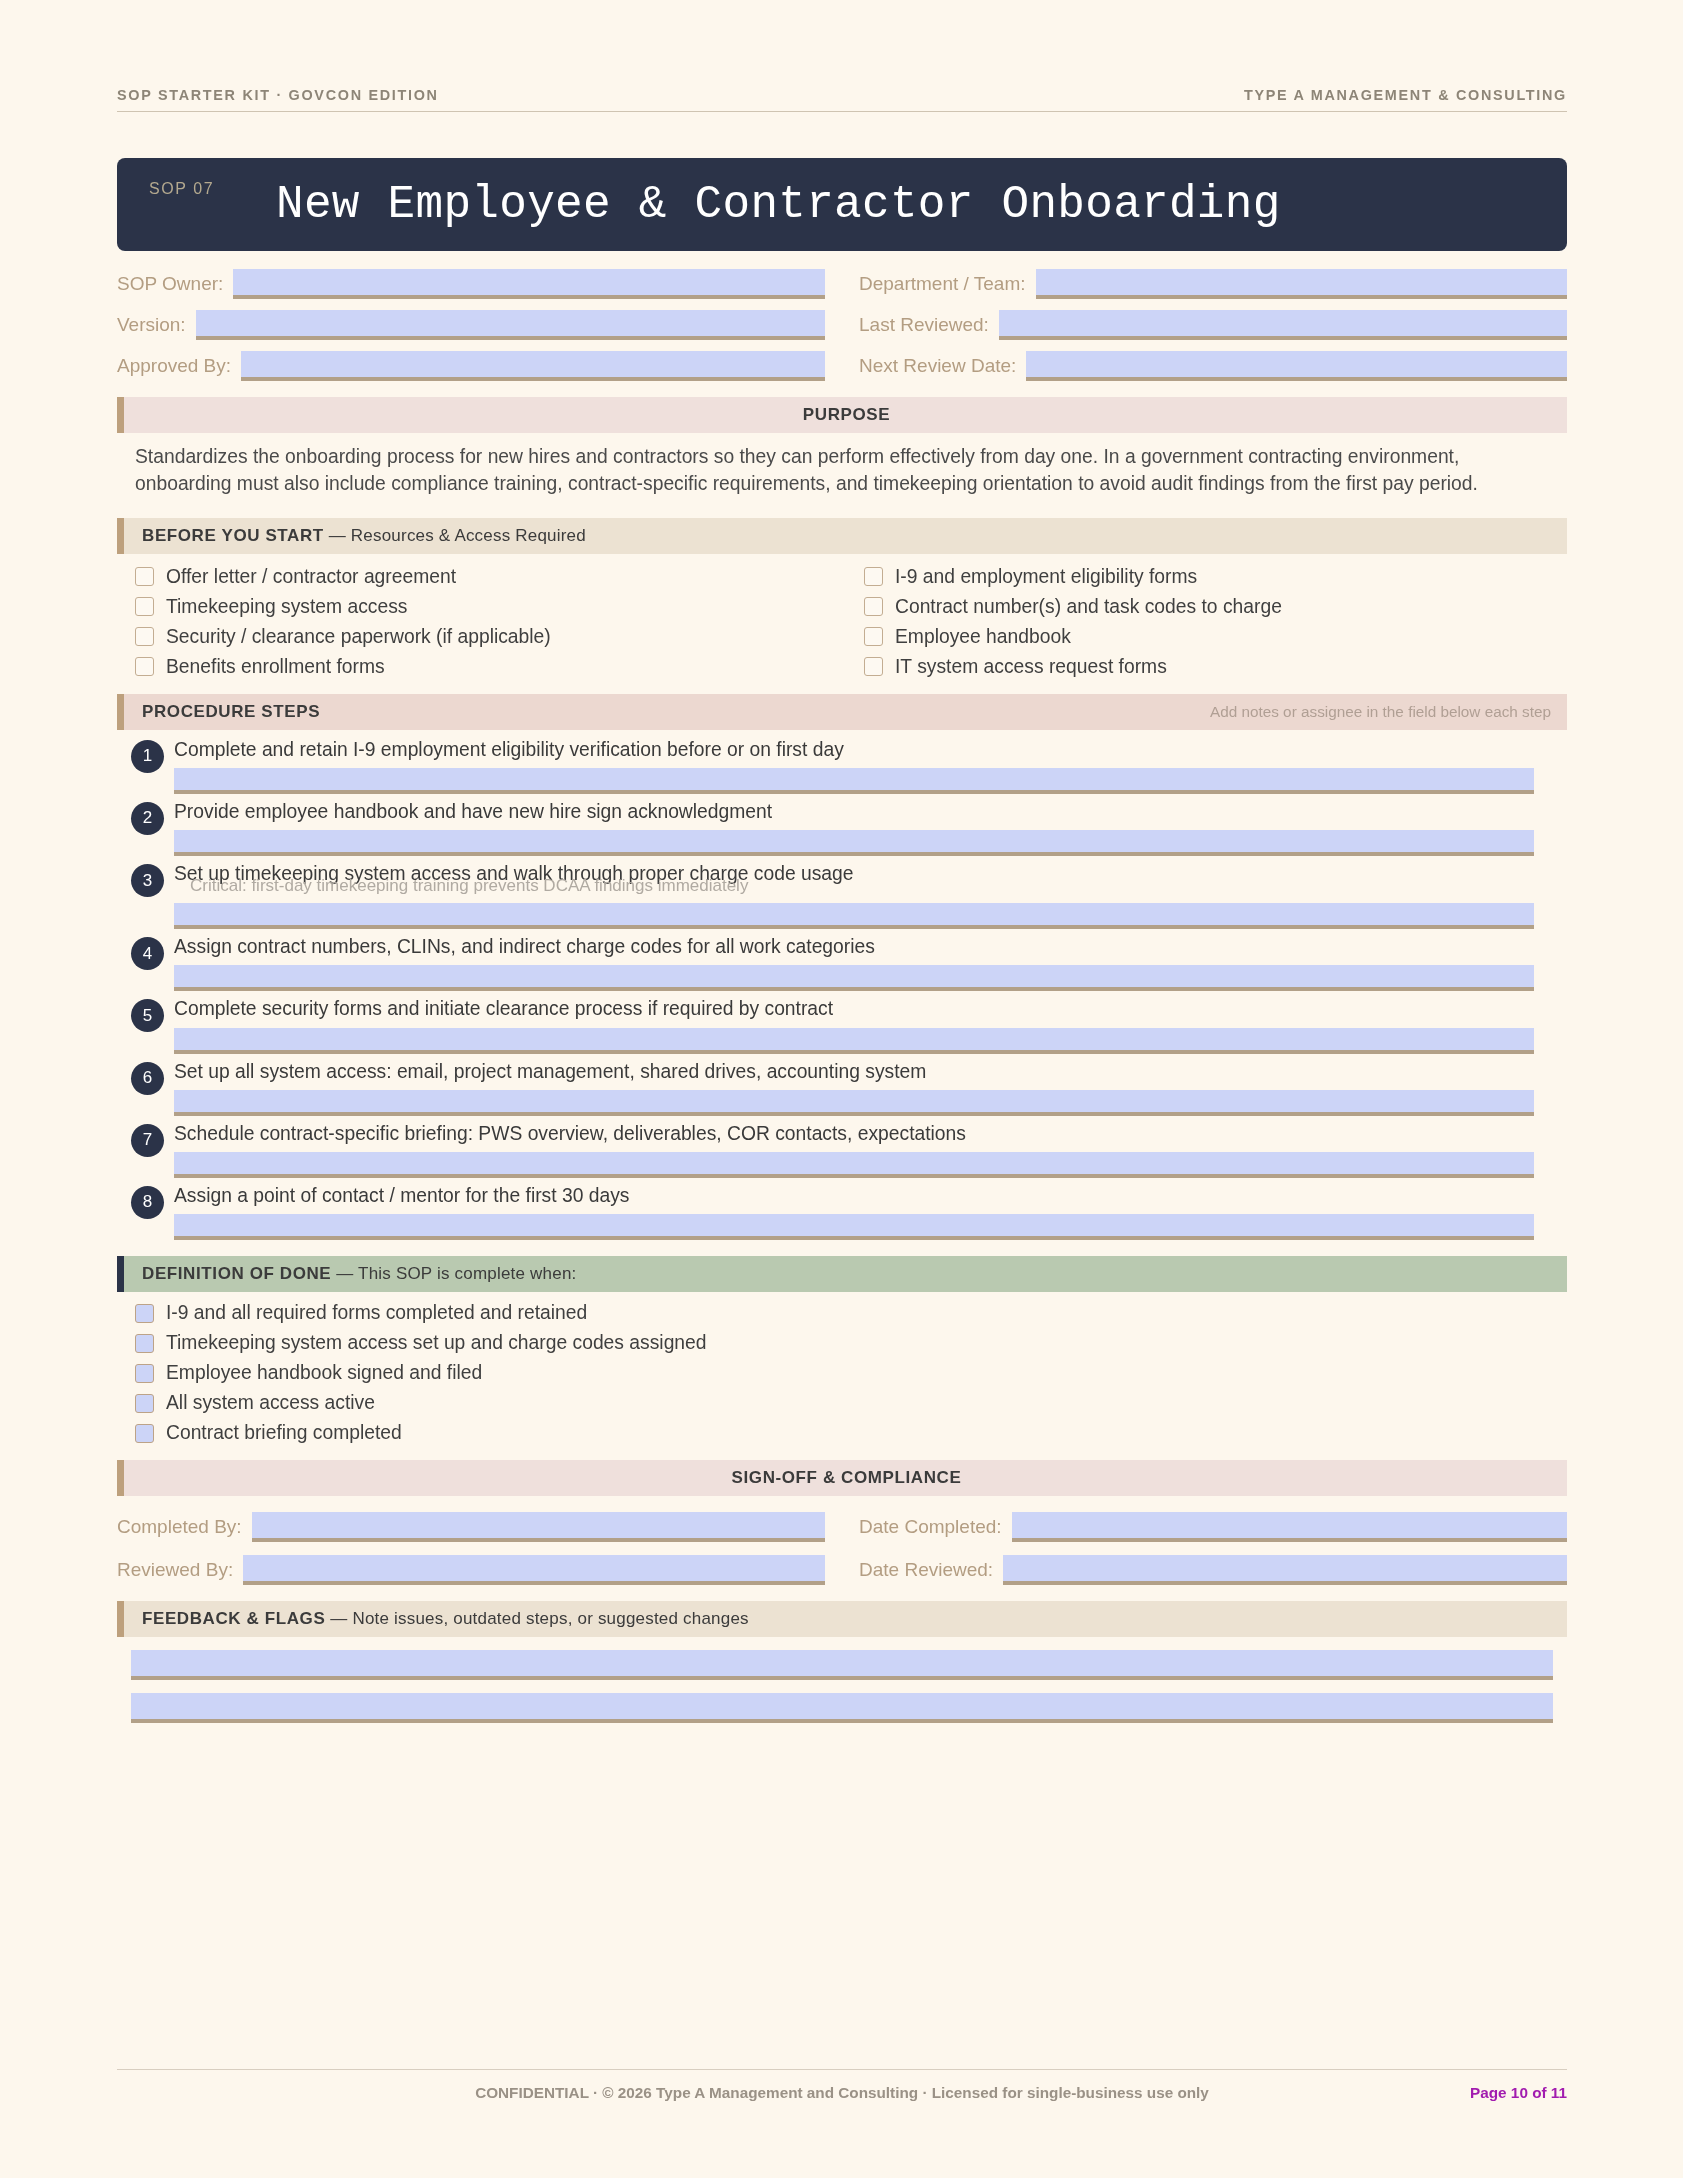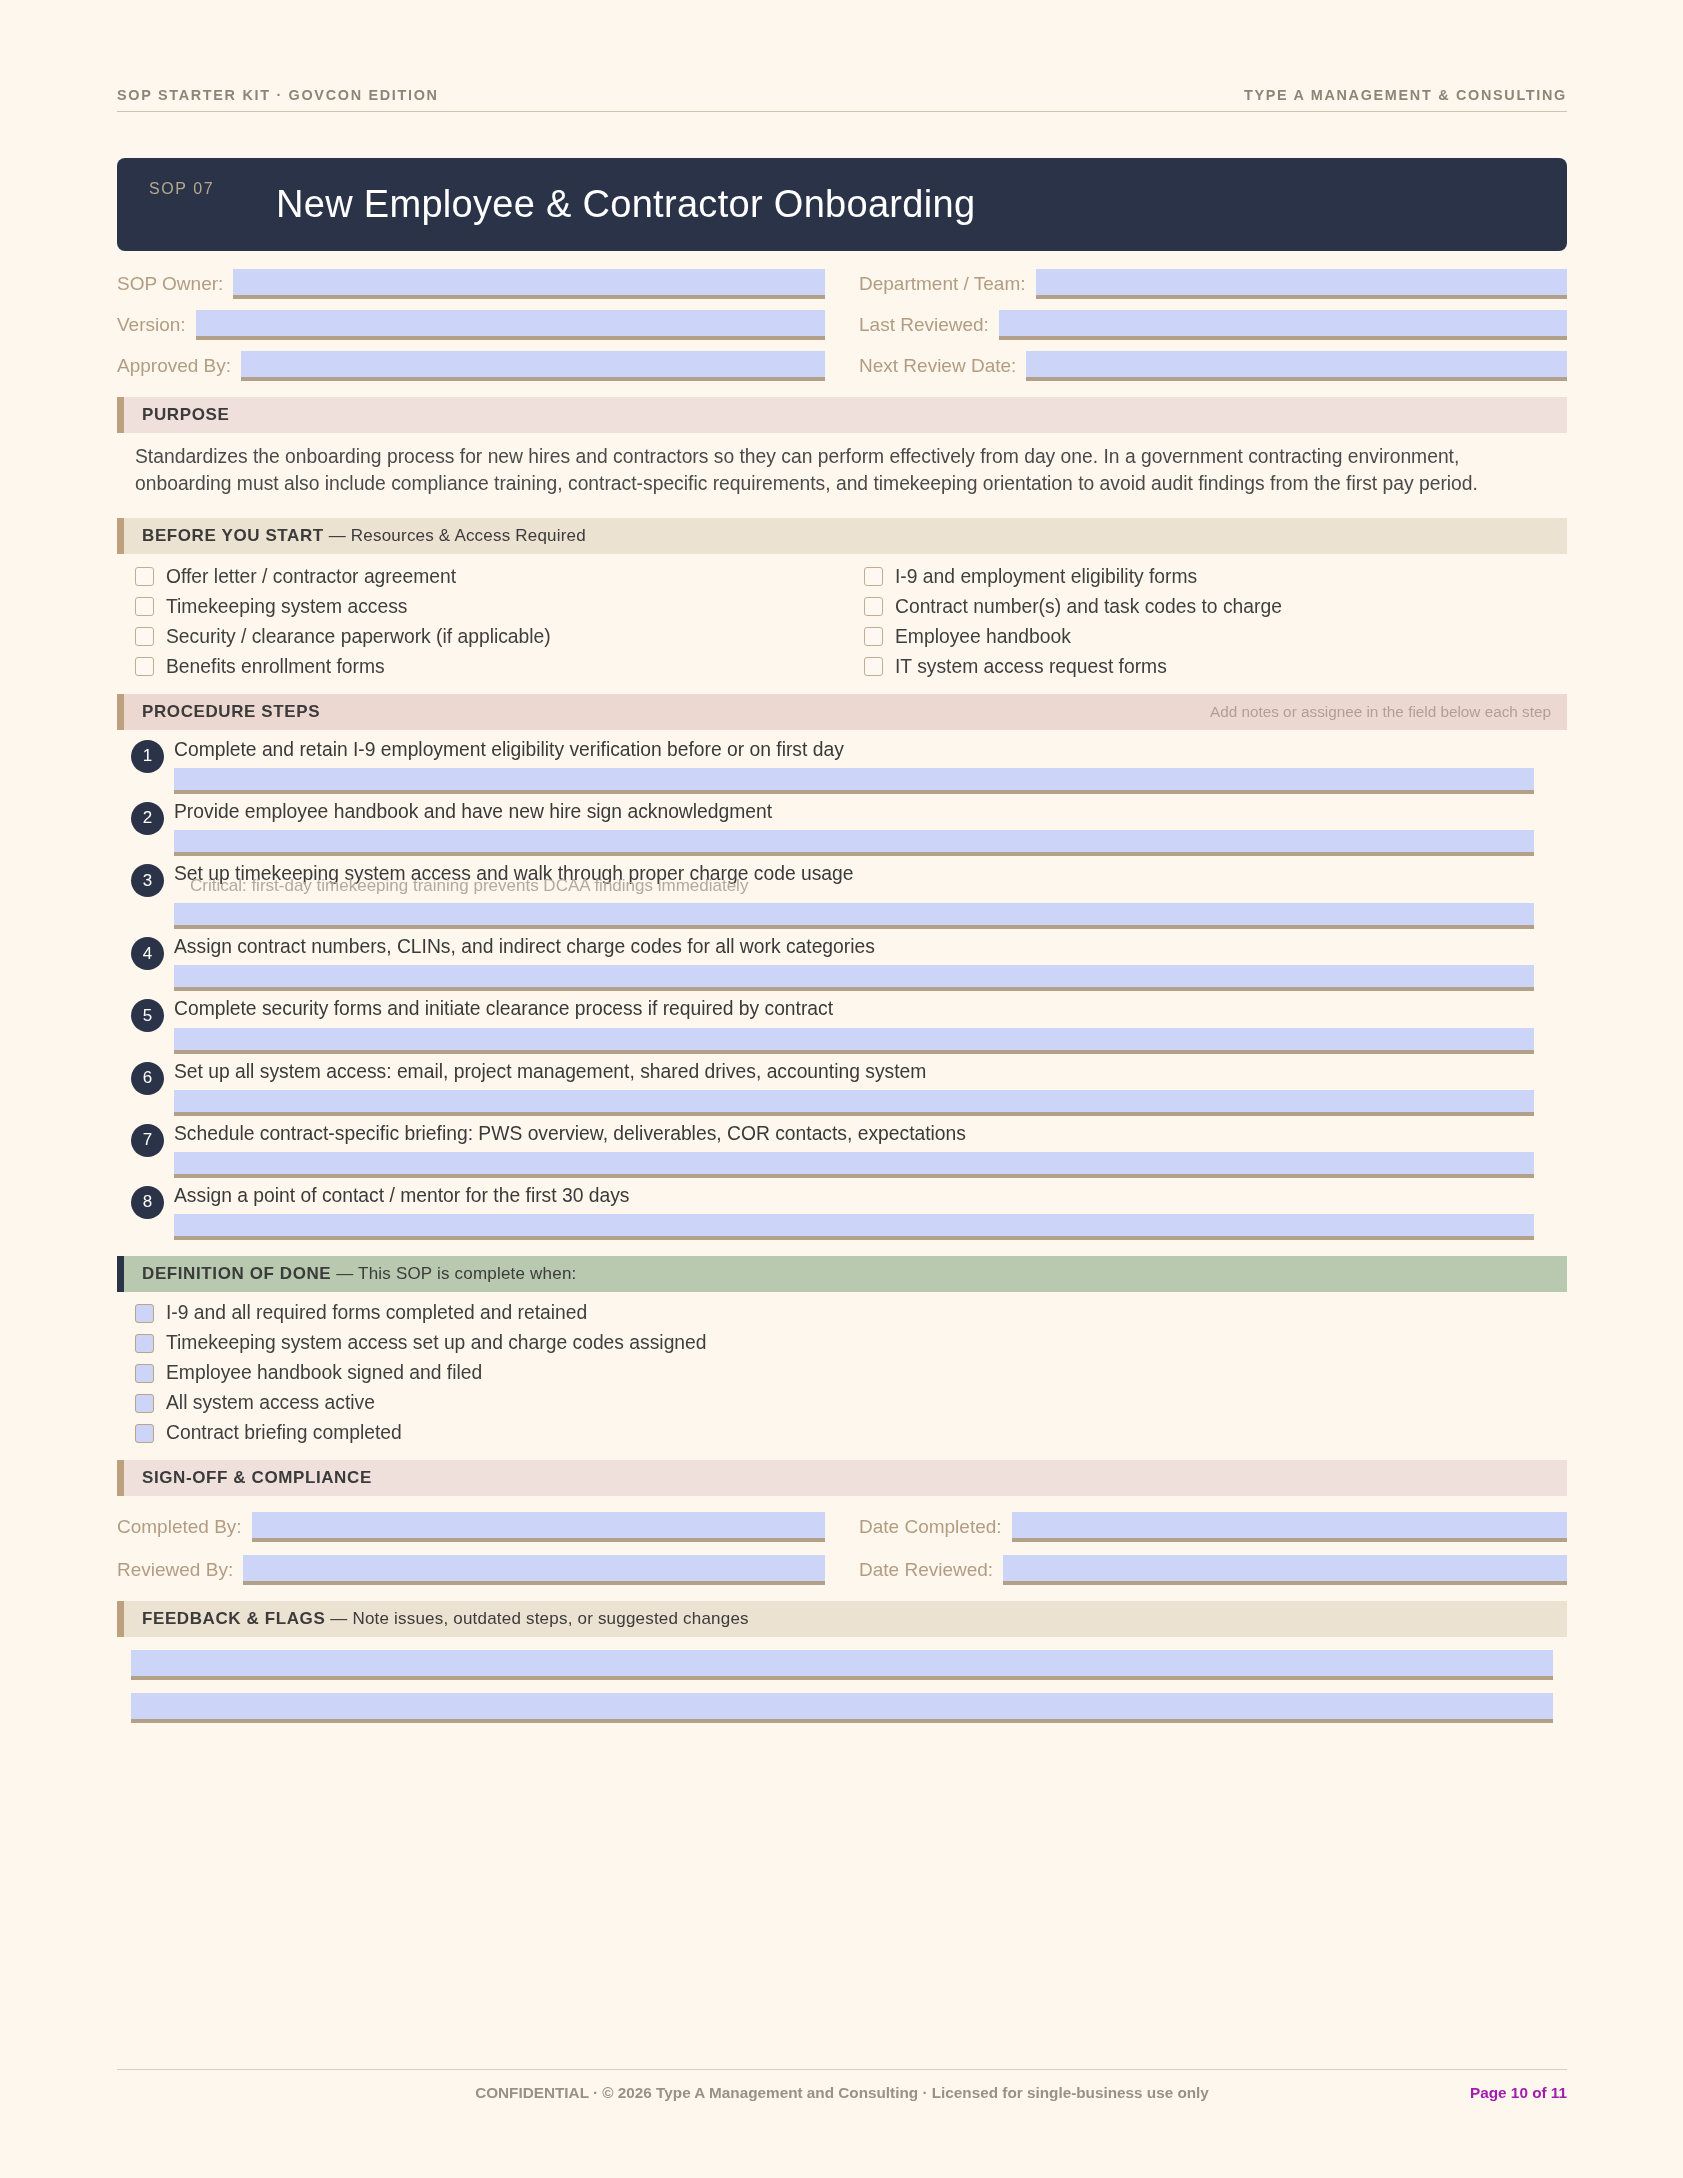--- a/index.html
+++ b/index.html
@@ -52,22 +52,22 @@
   .sop-code {
     font-size: 16px;
     letter-spacing: 1.6px;
     color: #b4a98f;
     width: 127px;
     flex: none;
     align-self: flex-start;
     margin-top: 22px;
   }
   .sop-title {
-    font-family: Liberation Sans, sans-serif;
-    font-size: 38px;
+    font-family: Liberation Mono, monospace;
+    font-size: 46px;
     color: #ffffff;
     font-weight: 400;
     letter-spacing: 0.3px;
   }
 
   
   .meta {
     margin-top: 18px;
     display: grid;
     grid-template-columns: 1fr 1fr;
@@ -91,21 +91,21 @@
   
   .band {
     display: flex;
     align-items: center;
     justify-content: space-between;
     height: 36px;
     padding: 0 16px 0 18px;
     border-left: 7px solid #bda07d;
     margin-top: 16px;
   }
-  .band-rose   { background: #efe0dc; }
+  .band-rose   { background: #efe0dc; justify-content: center; }
   .band-sand   { background: #ece2d2; }
   .band-dusty  { background: #ecd8d0; }
   .band-green  { background: #b9c9b0; border-left-color: #2b3348; }
   .band-title {
     font-size: 17px;
     font-weight: 700;
     letter-spacing: 0.6px;
     color: #3b3b3b;
   }
   .band-title .sub { font-weight: 400; letter-spacing: 0.2px; }

